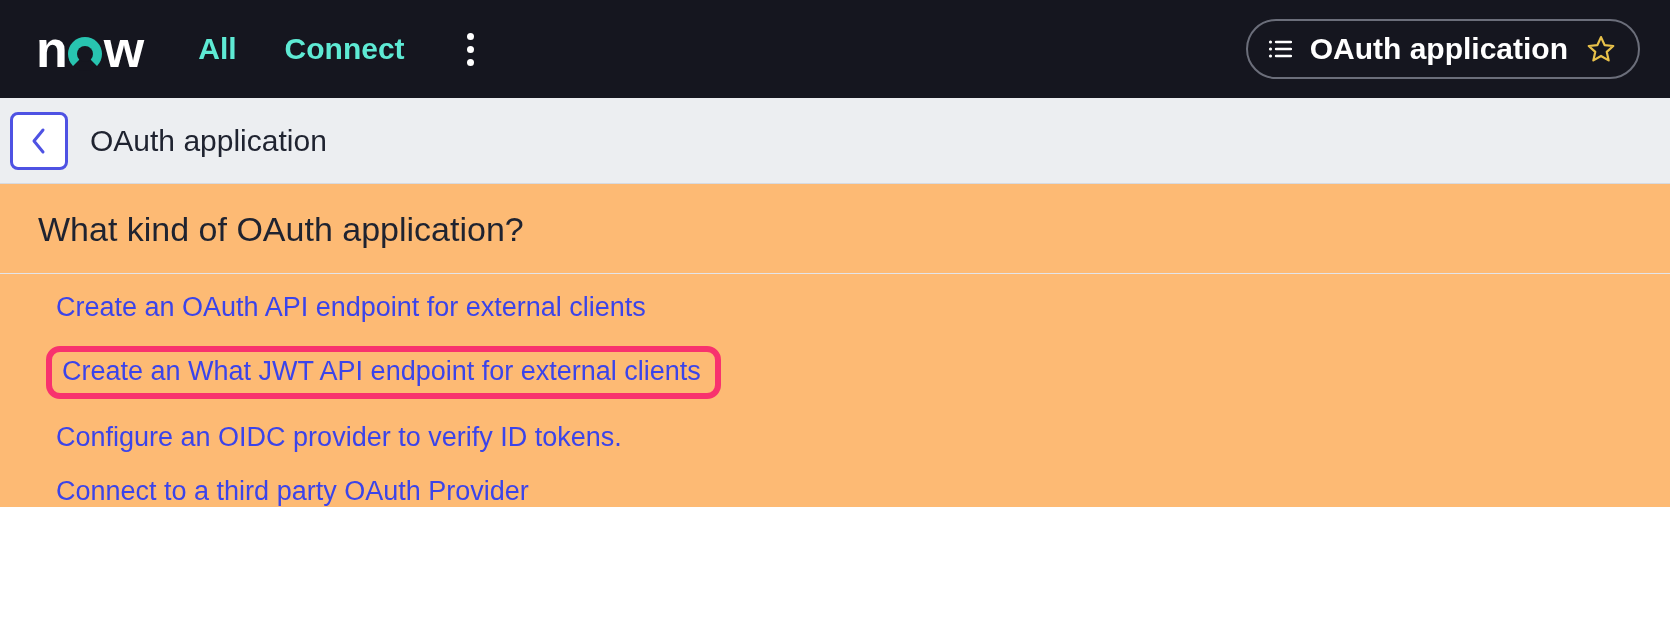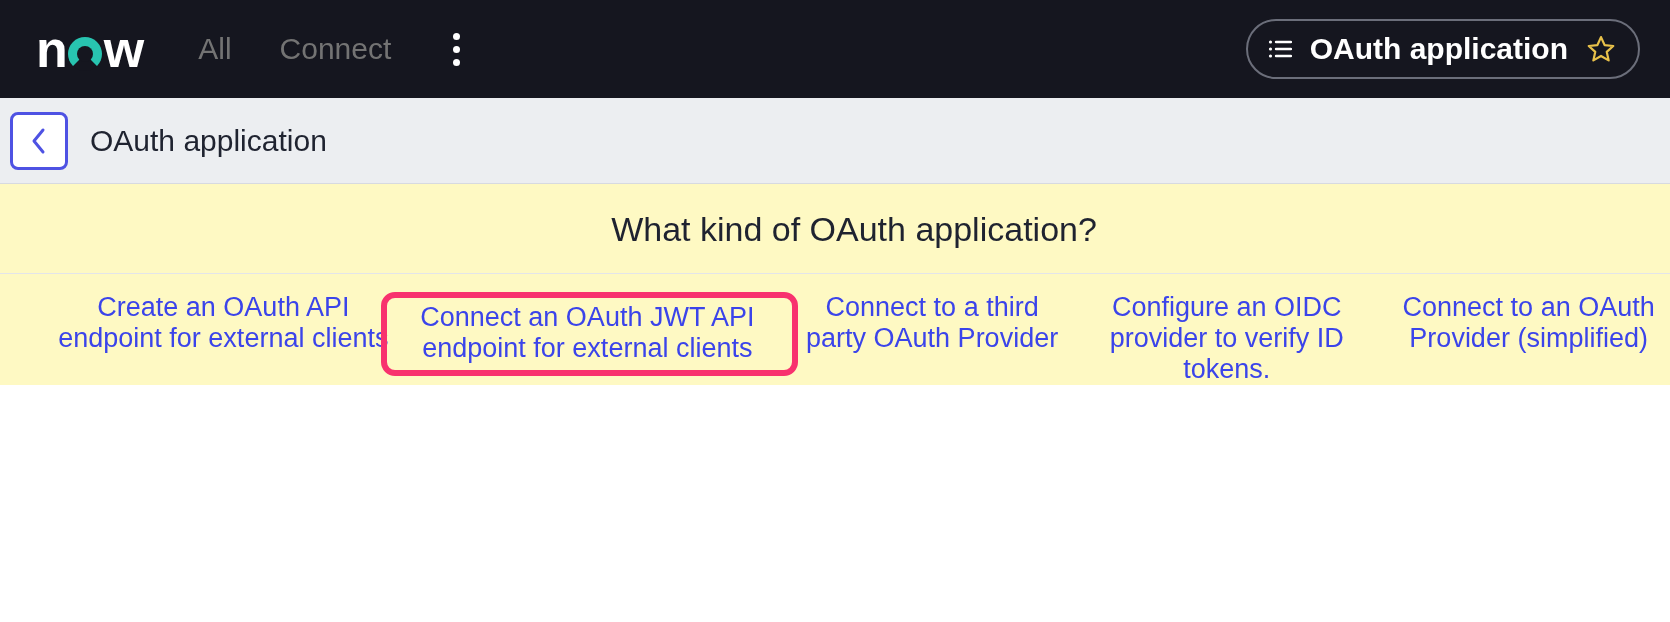--- a/index.html
+++ b/index.html
@@ -28,23 +28,23 @@
     width: 34px; height: 34px;
     border: 9px solid #28c4b0;
     border-radius: 50% 50% 50% 50%;
     border-bottom-color: #15161f;
     transform: translateY(4px) rotate(0deg);
     margin: 0 2px;
   }
 
   .nav { display: flex; align-items: center; gap: 48px; }
   .nav-item {
-    color: #737373;
+    color: #5eead4;
     font-size: 30px;
-    font-weight: 400;
+    font-weight: 700;
     cursor: pointer;
     text-align: center;
   }
   .more-dots {
     display: flex; flex-direction: column; gap: 6px;
     padding: 8px; cursor: pointer; margin-left: 6px;
   }
   .more-dots span {
     width: 7px; height: 7px; background: #fff; border-radius: 50%;
   }
@@ -90,35 +90,34 @@
   }
   .back-btn svg { display:block; }
   .breadcrumb-title {
     font-size: 30px;
     font-weight: 500;
     color: #1f2330;
   }
 
   
   .main {
-    background: #fef9c3;
-    text-align: center;
+    background: #fdba74;
   }
   .question {
     font-size: 34px;
     font-weight: 500;
     color: #1f2330;
     padding: 26px 0 24px 38px;
     border-bottom: 1px solid #e3e5ea;
   }
   .options {
     padding: 18px 0 0 56px;
     display: flex;
-    flex-direction: row;
-    gap: 0;
+    flex-direction: column;
+    gap: 23px;
     align-items: flex-start;
   }
   .option-link {
     color: #3b44ea;
     font-size: 27px;
     font-weight: 400;
     text-decoration: none;
     cursor: pointer;
   }
 
@@ -178,19 +177,18 @@
     </svg>
   </div>
   <span class="breadcrumb-title">OAuth application</span>
 </div>
 
 <div class="main">
   <div class="question">What kind of OAuth application?</div>
   <div class="options">
     <a class="option-link">Create an OAuth API endpoint for external clients</a>
     <span class="highlight-box">
-      <a class="option-link">Connect an OAuth JWT API endpoint for external clients</a>
+      <a class="option-link">Create an What JWT API endpoint for external clients</a>
     </span>
+    <a class="option-link">Configure an OIDC provider to verify ID tokens.</a>
     <a class="option-link">Connect to a third party OAuth Provider</a>
-    <a class="option-link">Configure an OIDC provider to verify ID tokens.</a>
-    <a class="option-link">Connect to an OAuth Provider (simplified)</a>
   </div>
 </div>
 
 </body></html>

